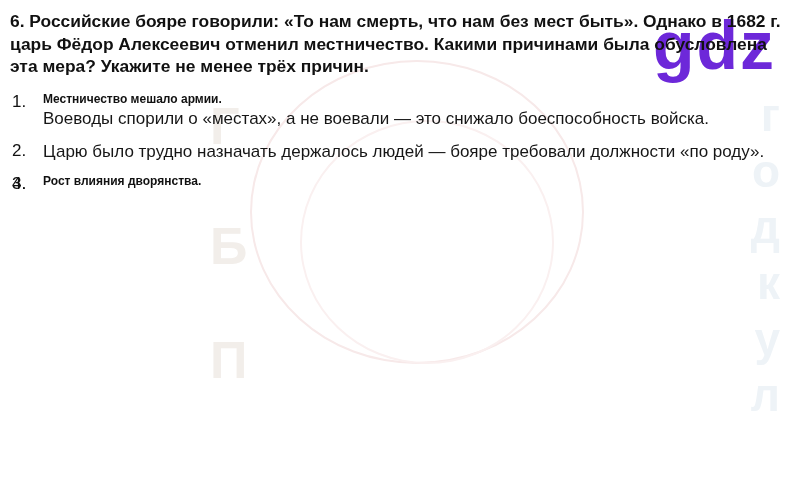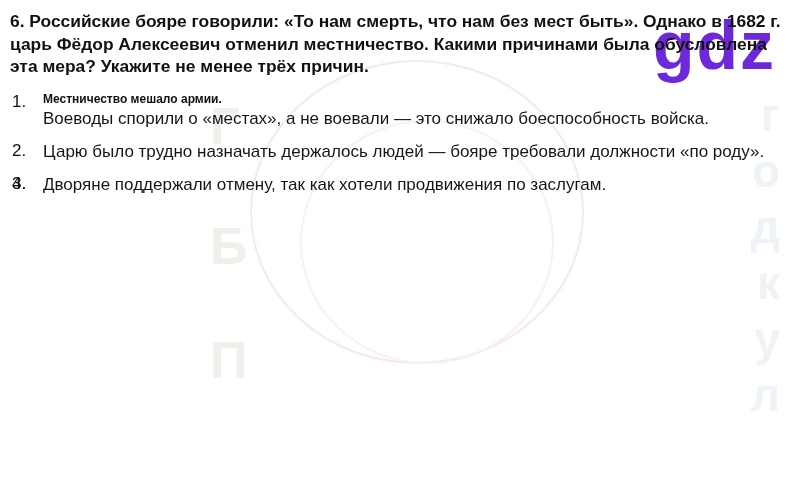--- a/index.html
+++ b/index.html
@@ -141,17 +141,17 @@
       <span class="num">2.</span>
       <span class="ans-body">Царю было трудно назначать держалось людей — бояре требовали должности «по роду».</span>
     </li>
 
     <li>
       <span class="num">3.</span>
     </li>
 
     <li>
       <span class="num">4.</span>
-      <span class="ans-body">Дворяне поддержали отмену, так как хотели продвижения по заслугам.</span>
+      <span class="ans-title">Рост влияния дворянства.</span>
     </li>
 
   </ol>
 </div>
 
 </body></html>

